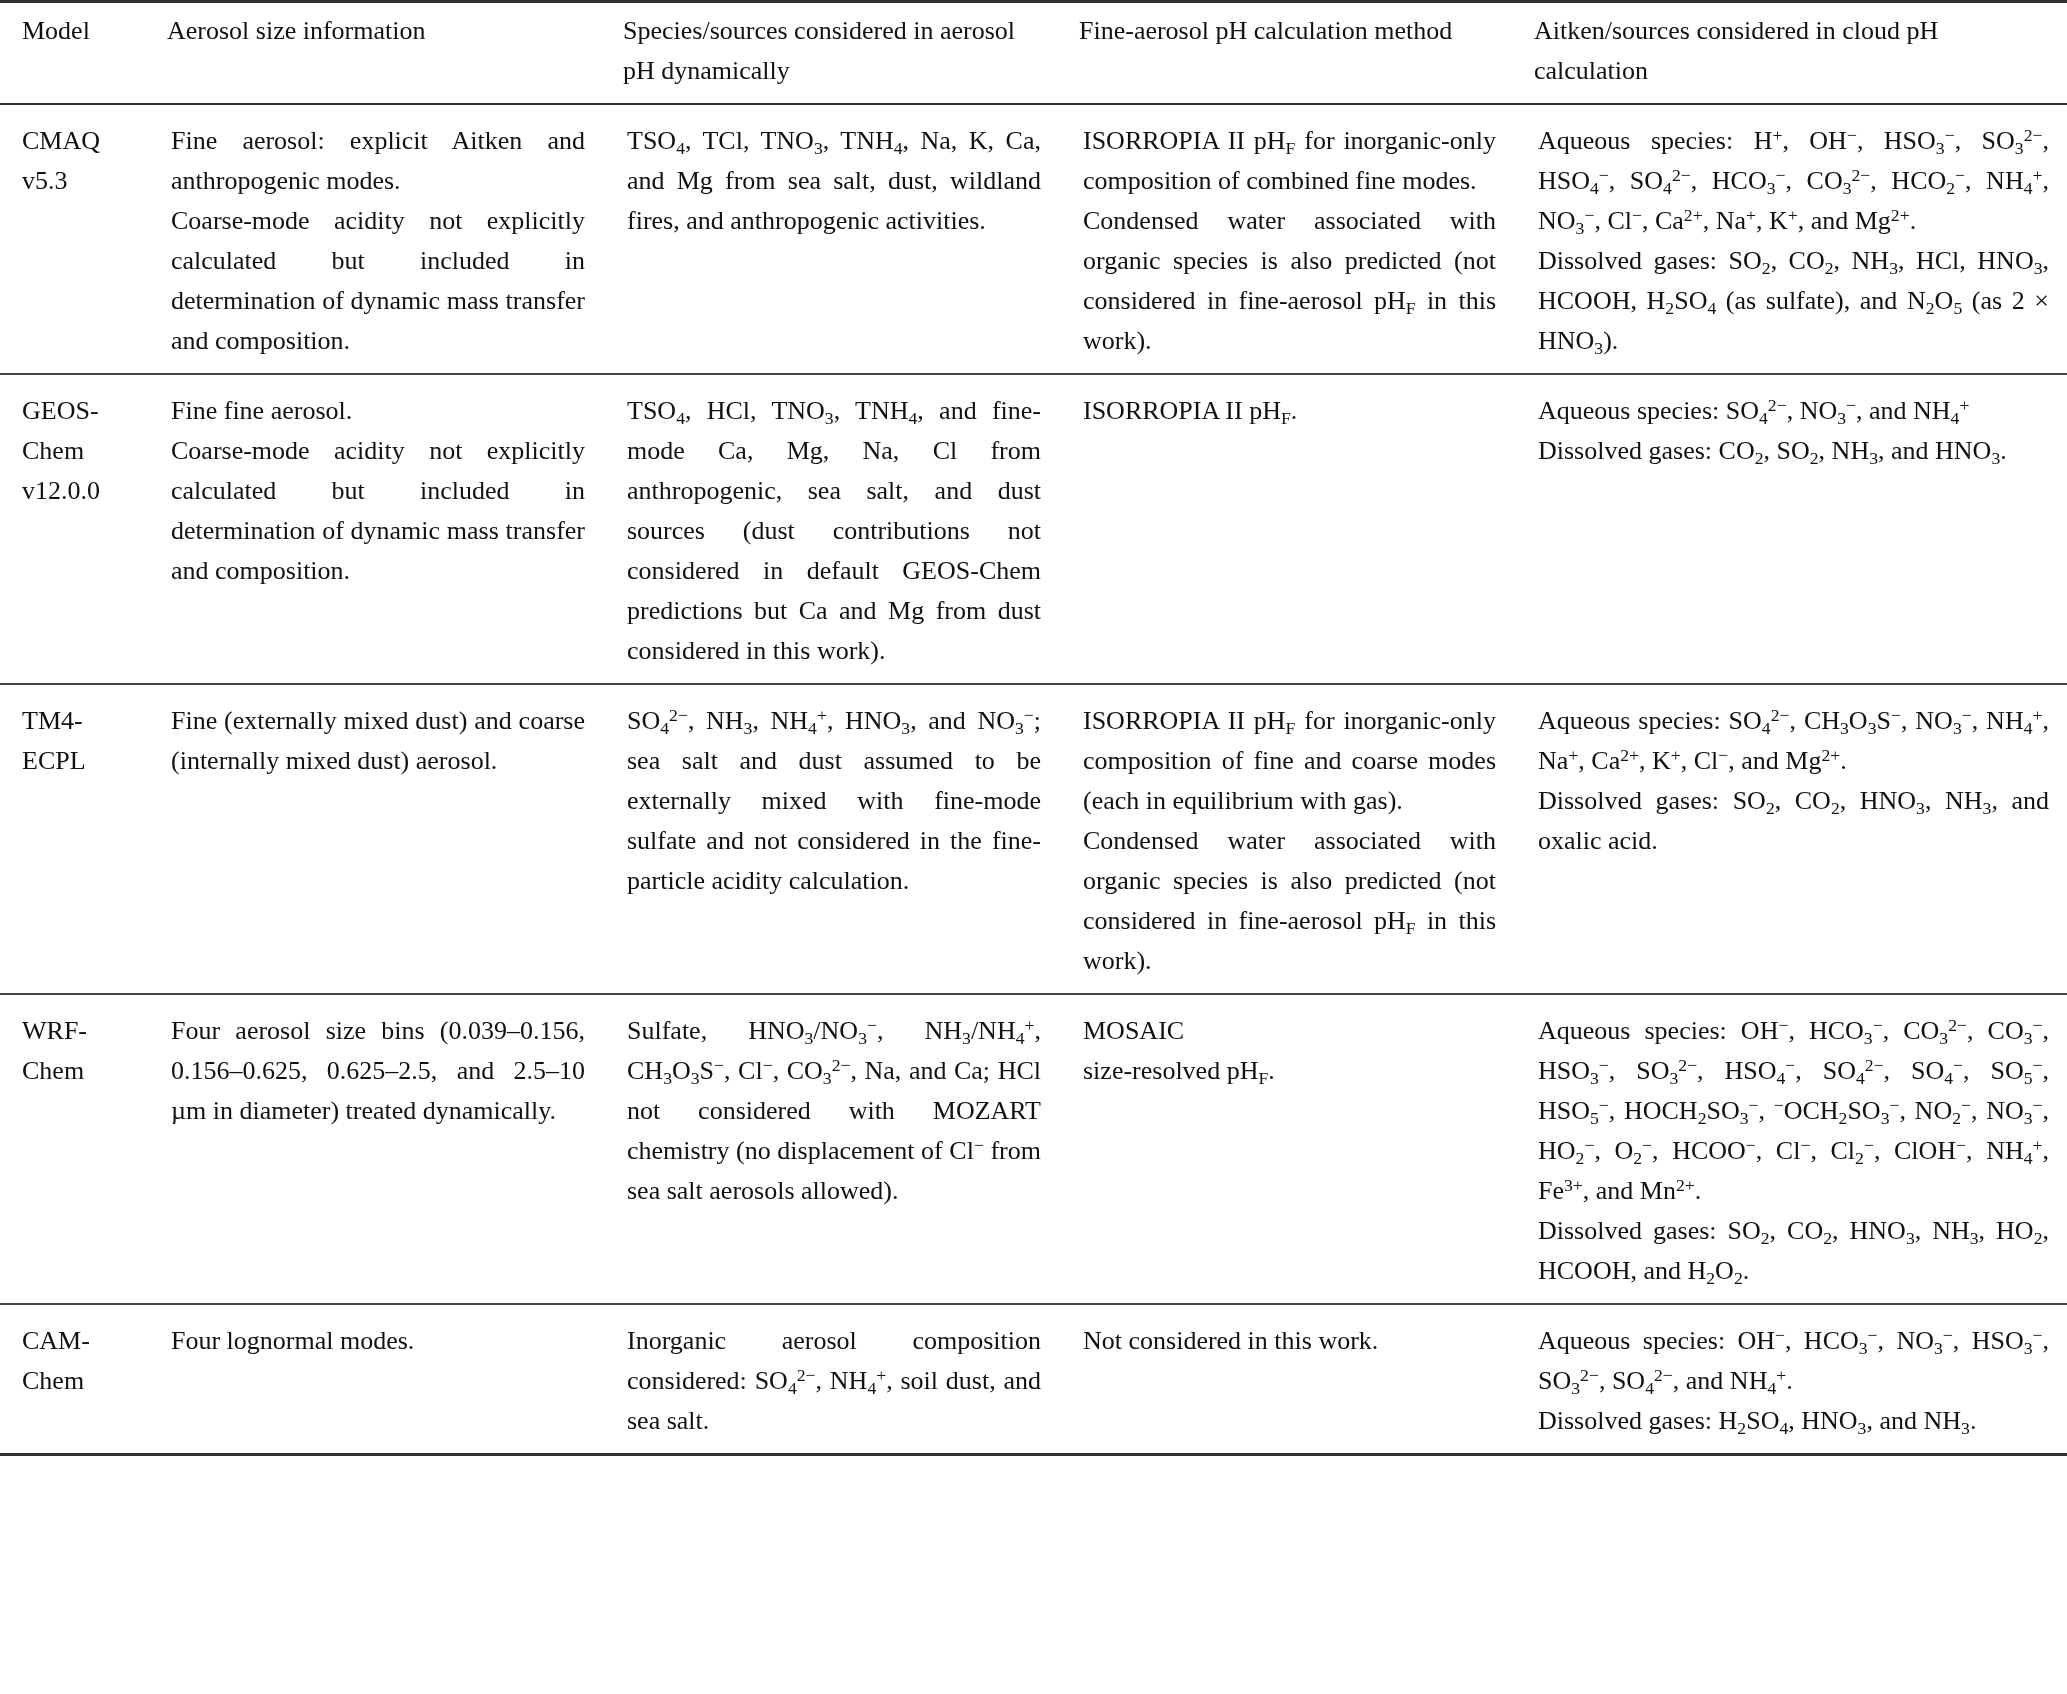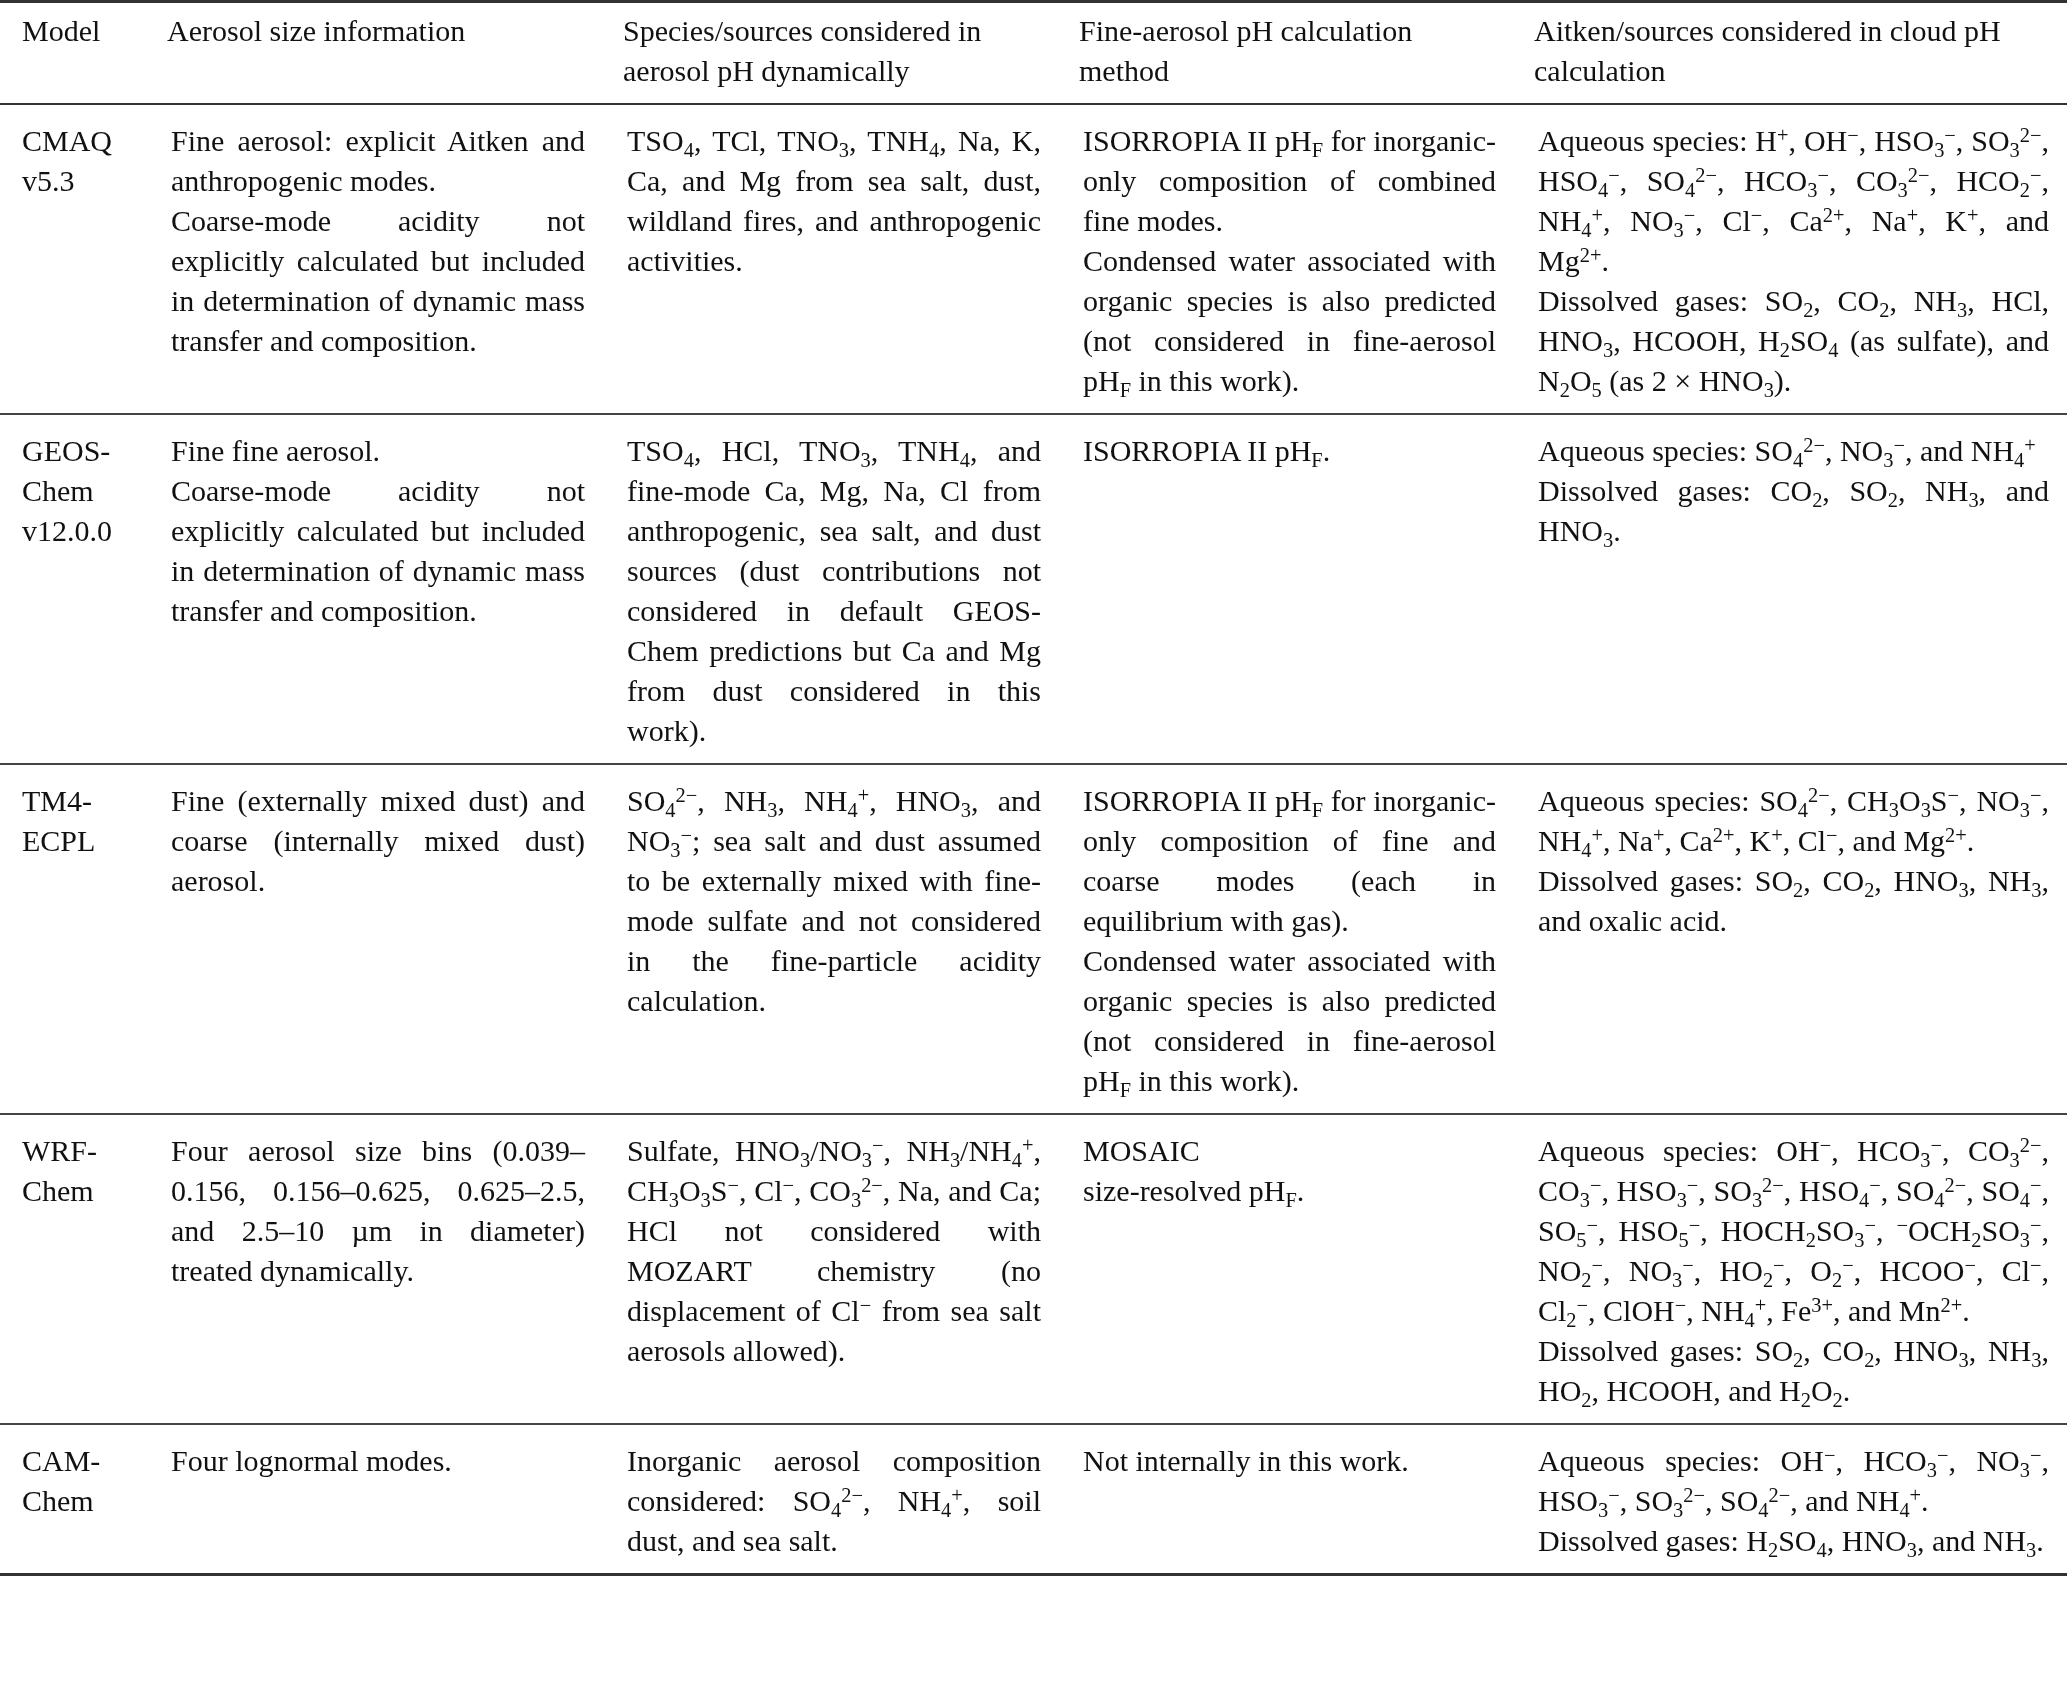--- a/index.html
+++ b/index.html
@@ -6,21 +6,21 @@
   body {
     width: 2067px; height: 1694px; overflow: hidden;
     font-family: "Liberation Serif", "DejaVu Serif", serif;
     color: #111111;
   }
   table.main {
     position: absolute; left: 0; top: 0;
     width: 2067px;
     border-collapse: collapse;
     table-layout: fixed;
-    font-size: 30px;
+    font-size: 26px;
     line-height: 40px;
   }
   col.c-model { width: 147px; }
   col.c-size  { width: 456px; }
   col.c-spec  { width: 456px; }
   col.c-meth  { width: 455px; }
   col.c-cloud { width: 553px; }
   thead tr { border-top: 3px solid #333; border-bottom: 2px solid #333; }
   thead th {
     font-weight: normal; text-align: left; vertical-align: top;
@@ -133,21 +133,21 @@
     </tr>
     <tr>
       <td>CAM-Chem</td>
       <td>
           <span class="para">Four lognormal modes.</span>
         </td>
       <td>
           <span class="para">Inorganic aerosol composition considered: SO<sub>4</sub><sup>2−</sup>, NH<sub>4</sub><sup>+</sup>, soil dust, and sea salt.</span>
         </td>
       <td>
-          <span class="para">Not internally in this work.</span>
+          <span class="para">Not considered in this work.</span>
         </td>
       <td>
           <span class="para">Aqueous species: OH<sup>−</sup>, HCO<sub>3</sub><sup>−</sup>, NO<sub>3</sub><sup>−</sup>, HSO<sub>3</sub><sup>−</sup>, SO<sub>3</sub><sup>2−</sup>, SO<sub>4</sub><sup>2−</sup>, and NH<sub>4</sub><sup>+</sup>.</span>
           <span class="para">Dissolved gases: H<sub>2</sub>SO<sub>4</sub>, HNO<sub>3</sub>, and NH<sub>3</sub>.</span>
         </td>
     </tr>
   </tbody>
 </table>
 
 </body></html>

